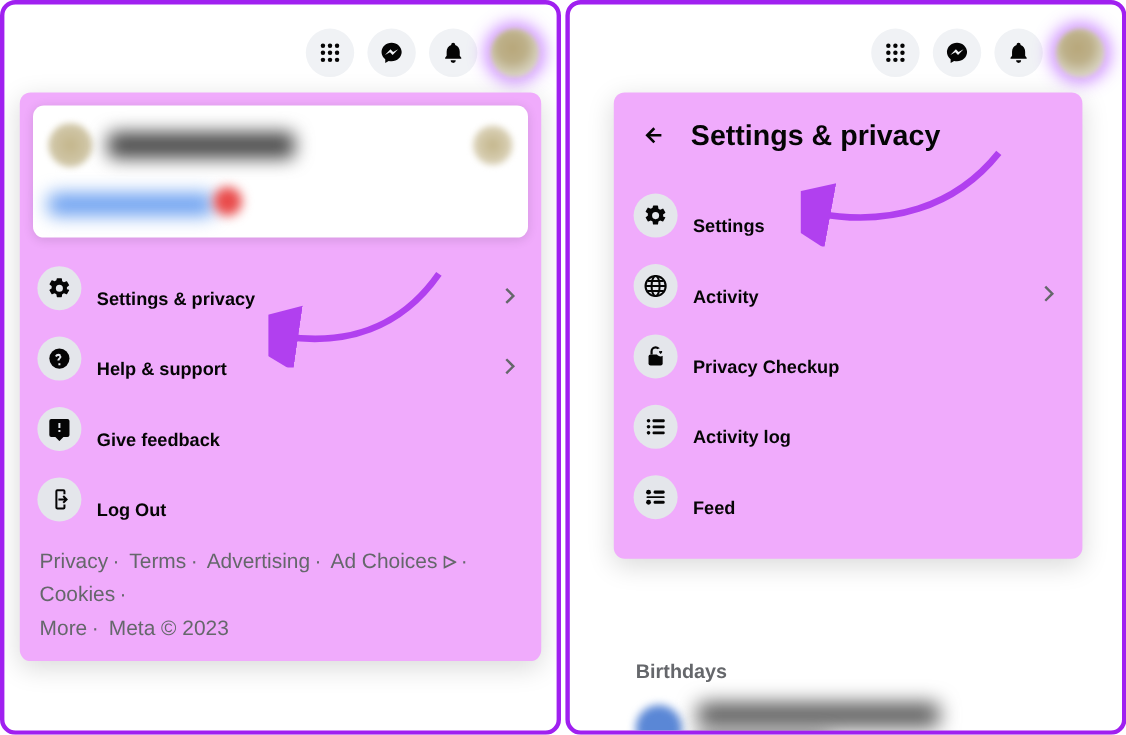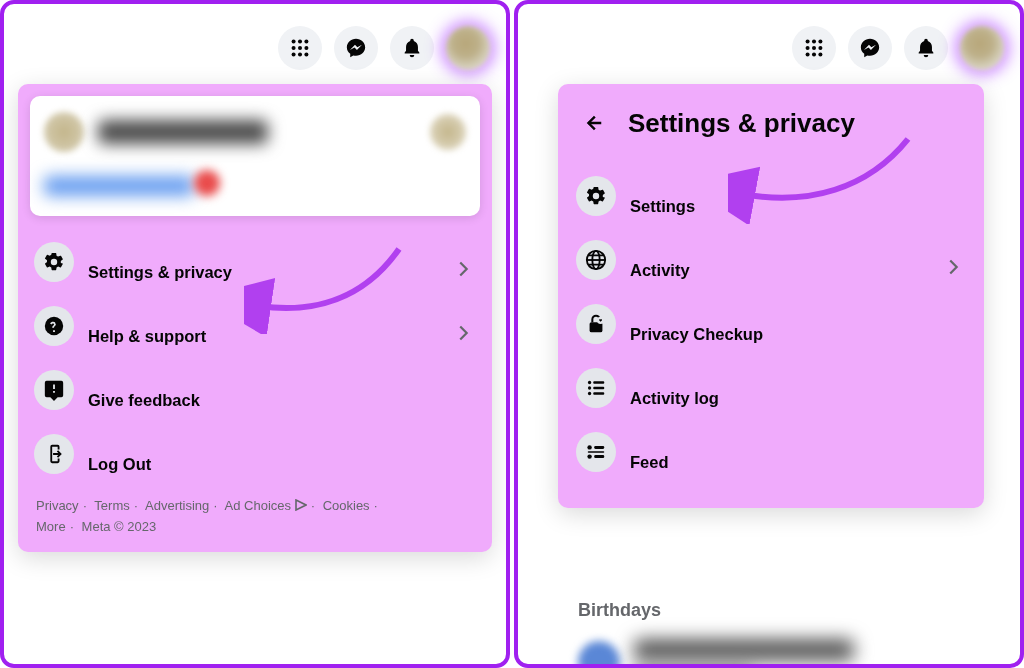--- a/index.html
+++ b/index.html
@@ -124,21 +124,21 @@
   .chev {
     margin-left: auto;
     width: 26px; height: 26px;
     display: flex; align-items: center; justify-content: center;
   }
   .chev svg { width: 22px; height: 22px; fill: none; stroke: #65676b; stroke-width: 2.4; }
 
   
   .footer {
     padding: 10px 10px 2px 10px;
-    font-size: 13px;
+    font-size: 19px;
     color: #65676b;
     line-height: 1.6;
   }
   .footer .flink { cursor: pointer; }
   .footer .sep { padding: 0 4px; }
 
   
   .submenu-header {
     display: flex; align-items: center; gap: 16px;
     padding: 6px 6px 22px 6px;

